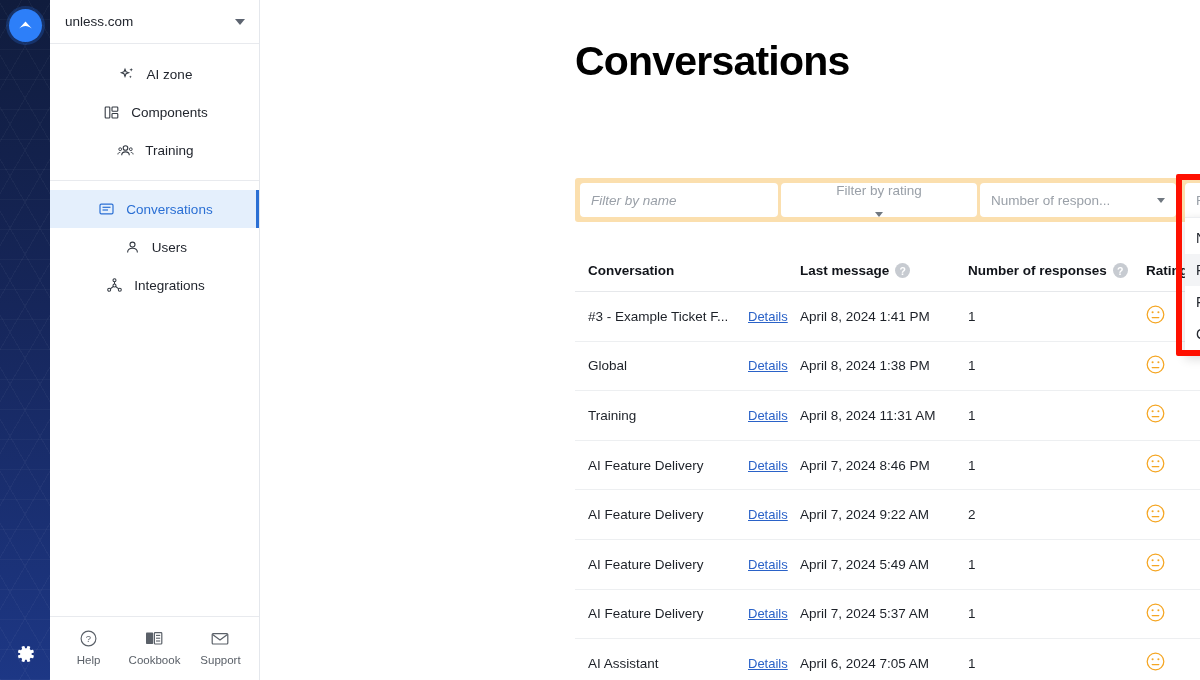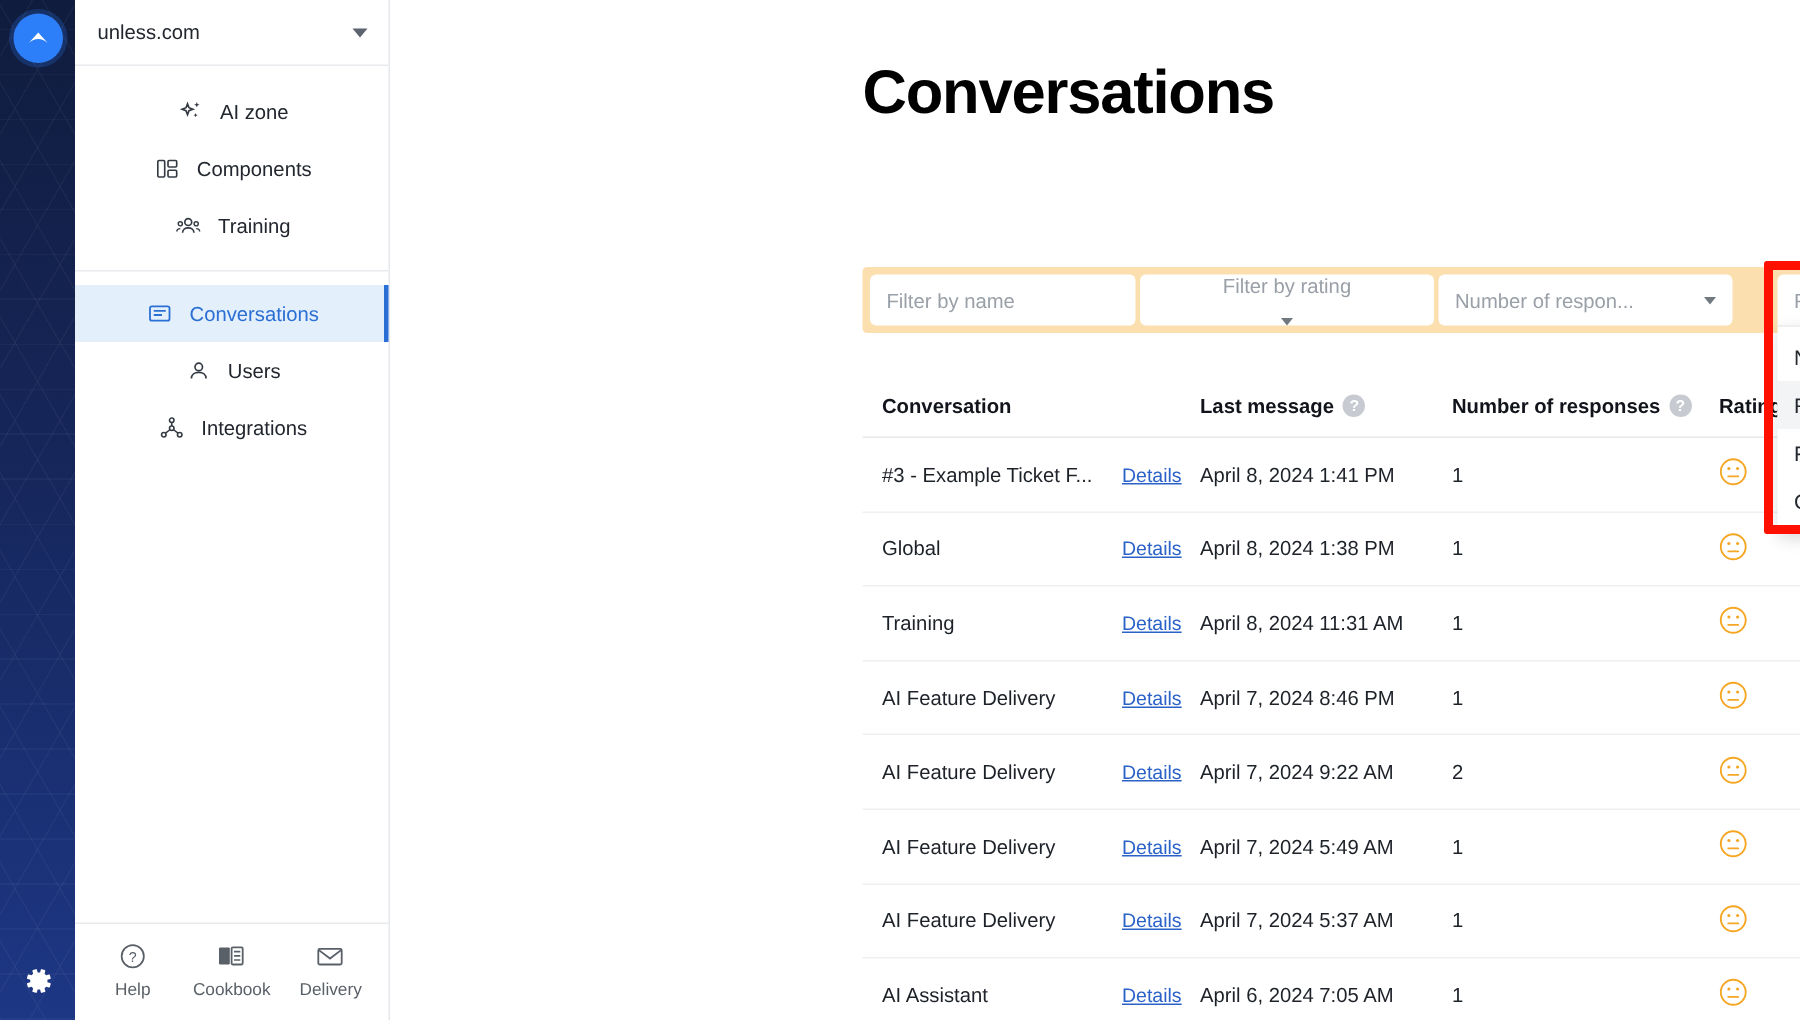--- a/index.html
+++ b/index.html
@@ -89,21 +89,21 @@
     position: absolute; left: 315px; top: 178px;
     width: 810px; height: 44px;
     background: #fbdfae; border-radius: 3px;
     display: flex; align-items: center; padding: 0 5px; gap: 3px;
   }
   .filt {
     height: 34px; background: #fff; border-radius: 4px;
     display: flex; align-items: center; padding: 0 11px;
     font-size: 13.5px; color: #9aa0a8; cursor: text;
   }
-  .filt.f1 { width: 177px; }
+  .filt.f1 { width: 198px; font-style: italic; }
   .filt.f2 { width: 196px; justify-content: space-between; cursor: pointer; flex-direction: column; }
   .filt.f3 { width: 196px; justify-content: space-between; cursor: pointer; }
   .filt .caret-sm {
     width: 0; height: 0; border-left: 4.5px solid transparent;
     border-right: 4.5px solid transparent; border-top: 5.5px solid #707880;
   }
 
   
   .status-combo {
     position: absolute; left: 925px; top: 183px;
@@ -290,21 +290,21 @@
         </span>
         <span>Cookbook</span>
       </div>
       <div class="bn-item">
         <span>
           <svg width="20" height="19" viewBox="0 0 20 19">
             <rect x="2.2" y="4.6" width="15.6" height="10.4" rx="1" fill="none" stroke="#5a6068" stroke-width="1.2"></rect>
             <path d="M2.6 5.4 L10 11 L17.4 5.4" fill="none" stroke="#5a6068" stroke-width="1.2"></path>
           </svg>
         </span>
-        <span>Delivery</span>
+        <span>Support</span>
       </div>
     </div>
   </div>
 
   <div class="main">
 
     <div class="page-title">Conversations</div>
 
     <div class="filter-band">
       <div class="filt f1">

